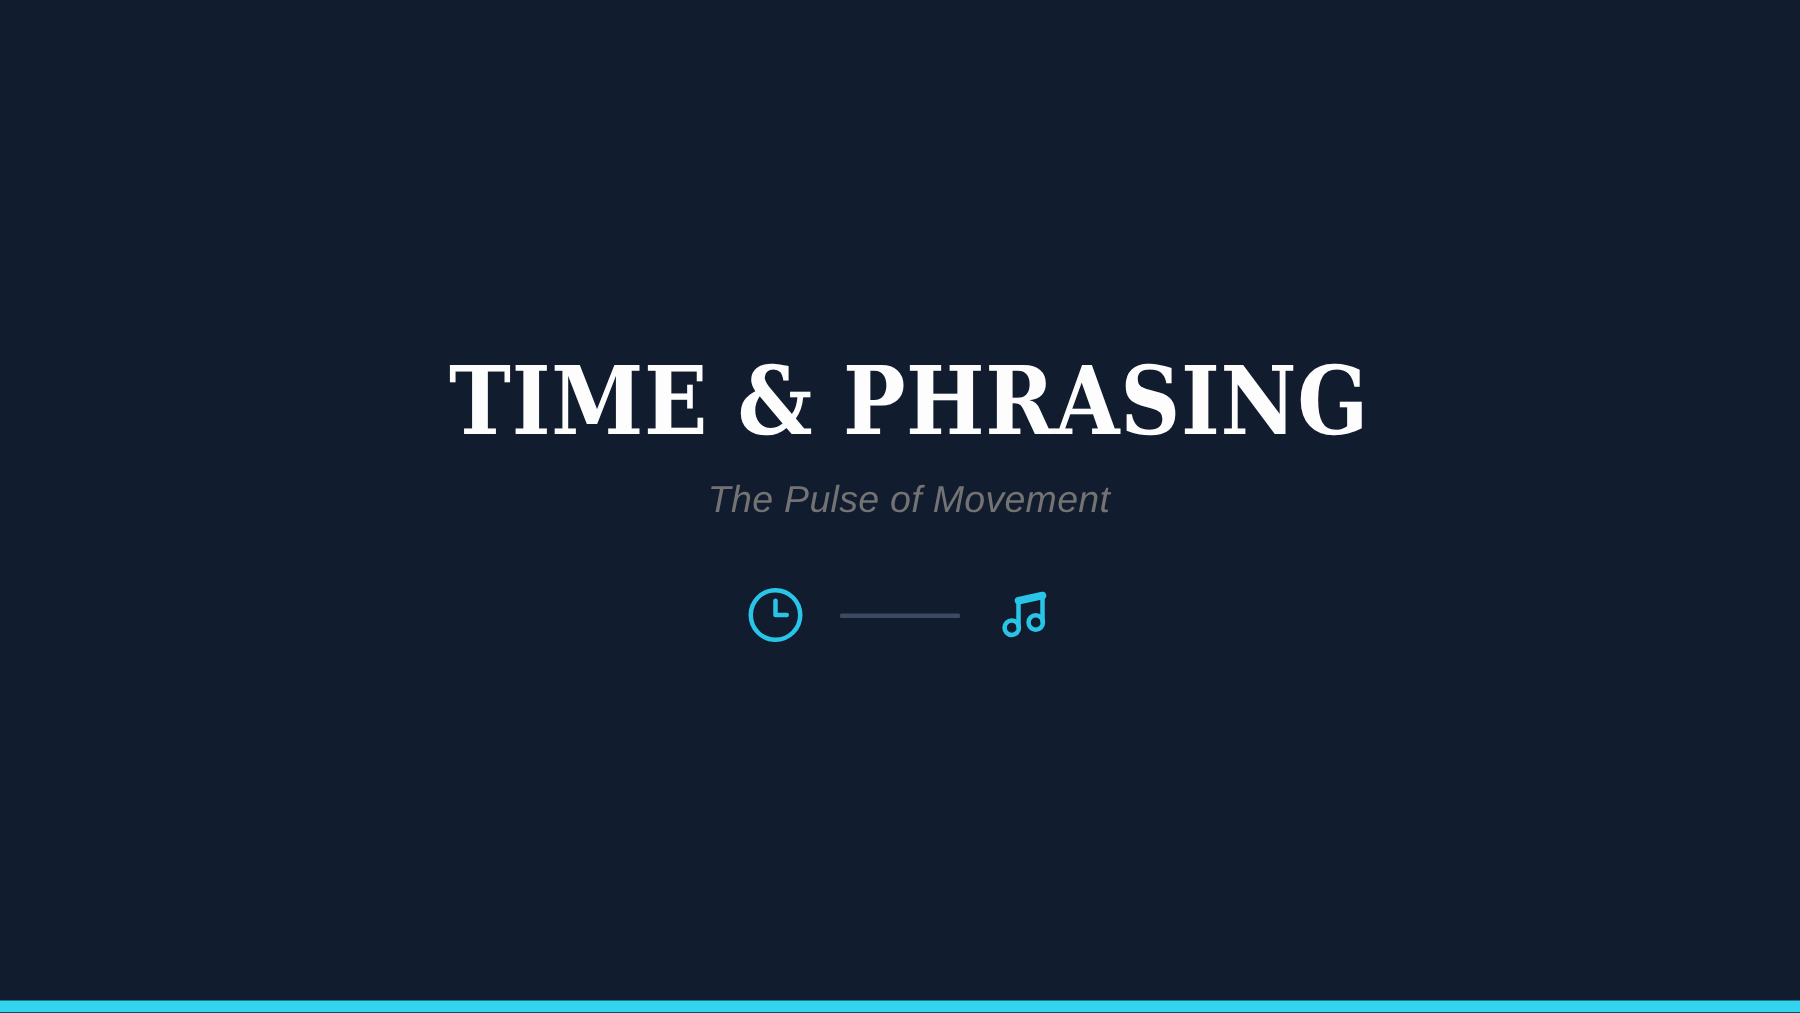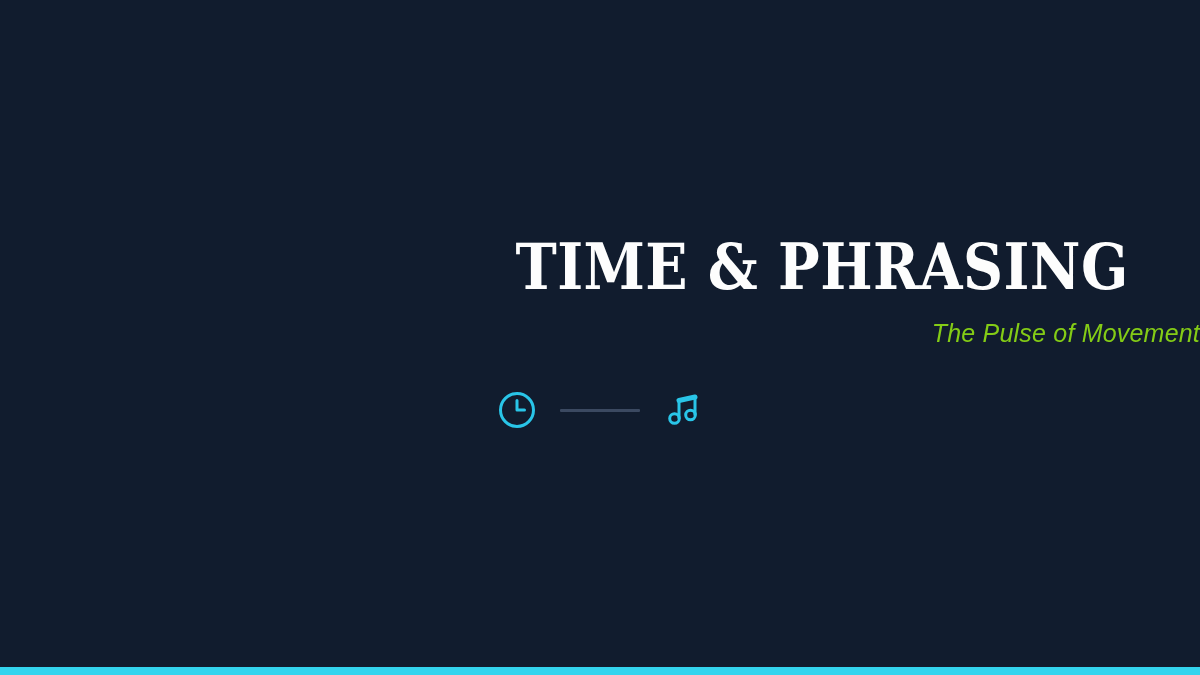--- a/index.html
+++ b/index.html
@@ -22,21 +22,21 @@
     background: #111c2e;
     box-sizing: border-box;
   }
 
   
   .title-block {
     position: absolute;
     left: 12px;
     right: 0;
     top: 236px;
-    text-align: right;
+    text-align: center;
   }
 
   .slide-title {
     margin: 0;
     font-family: "DejaVu Serif", "Liberation Serif", serif;
     font-weight: 700;
     font-size: 63px;
     line-height: 1.0;
     letter-spacing: 0.5px;
     color: #fdfdfd;
@@ -47,21 +47,21 @@
 
   .slide-subtitle {
     margin: 0;
     padding-top: 22px;
     font-family: "Liberation Sans", sans-serif;
     font-style: italic;
     font-weight: 400;
     font-size: 25px;
     line-height: 1.0;
     letter-spacing: 0.2px;
-    color: #84cc16;
+    color: #737373;
     white-space: nowrap;
   }
 
   
   .icon-row {
     position: absolute;
     left: 0;
     right: 0;
     top: 389px;
     height: 42px;

